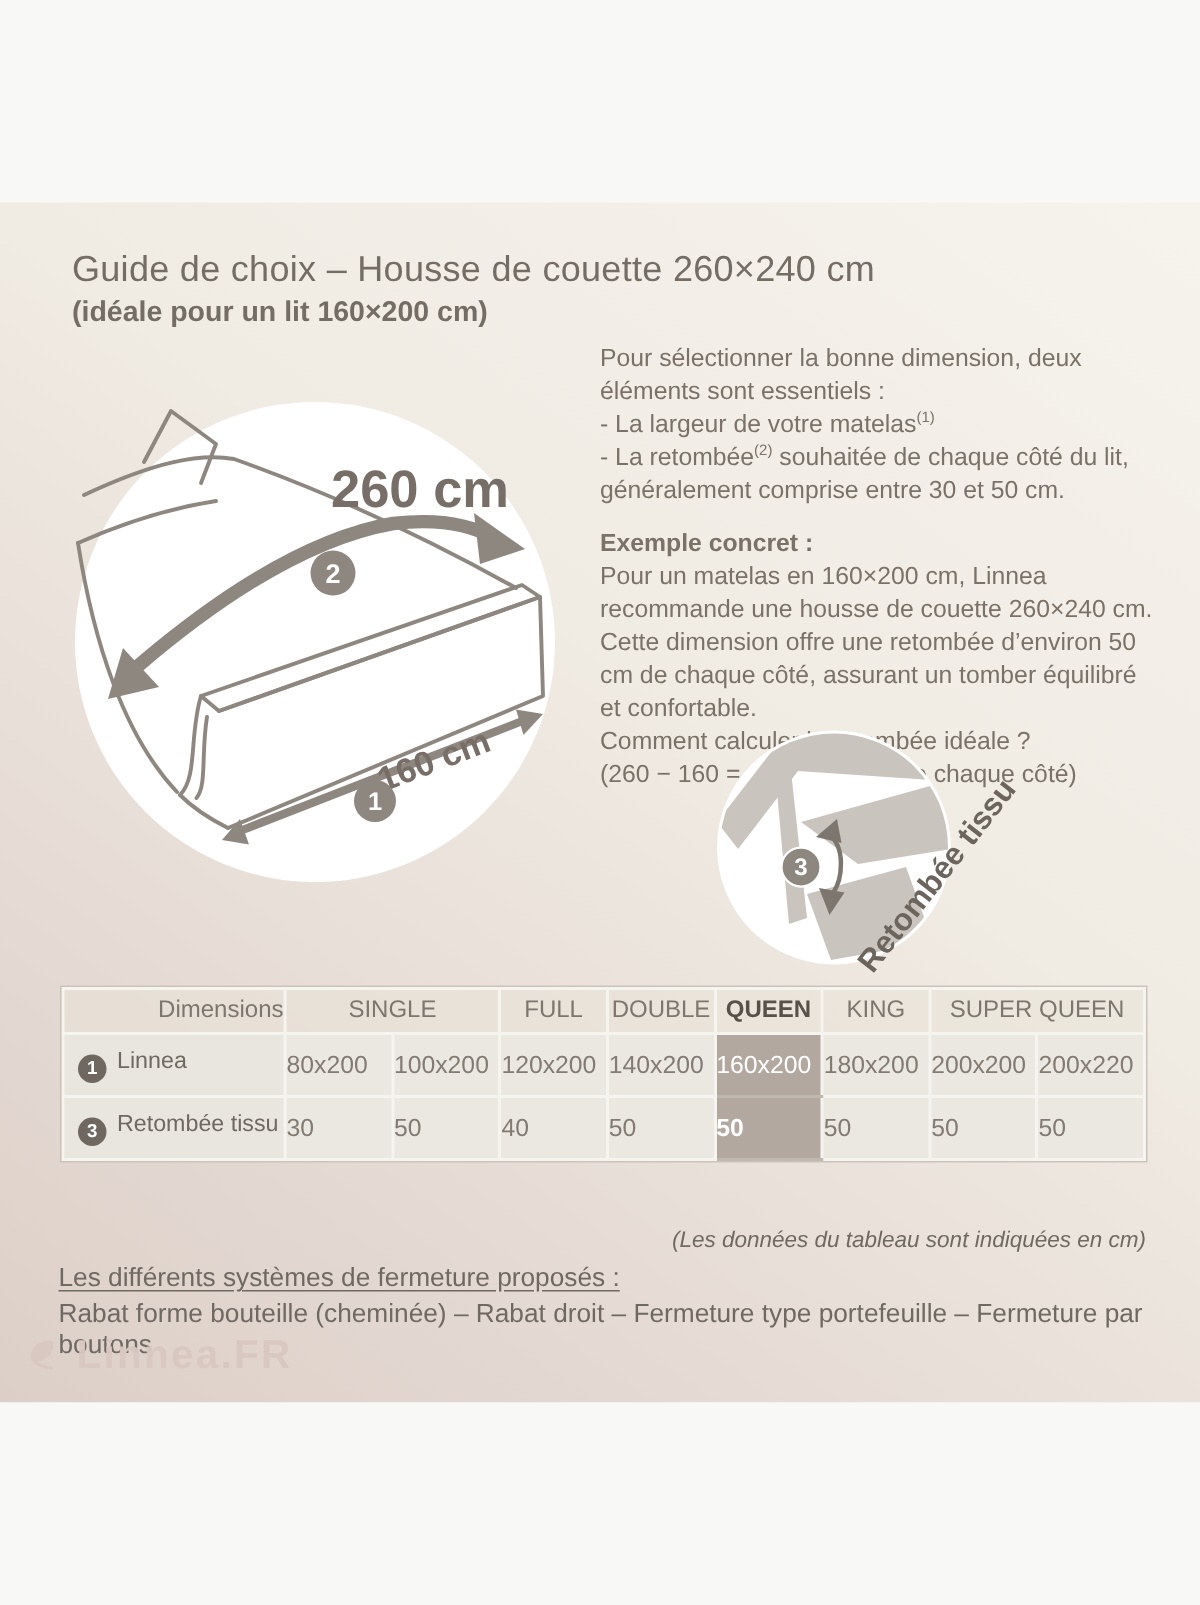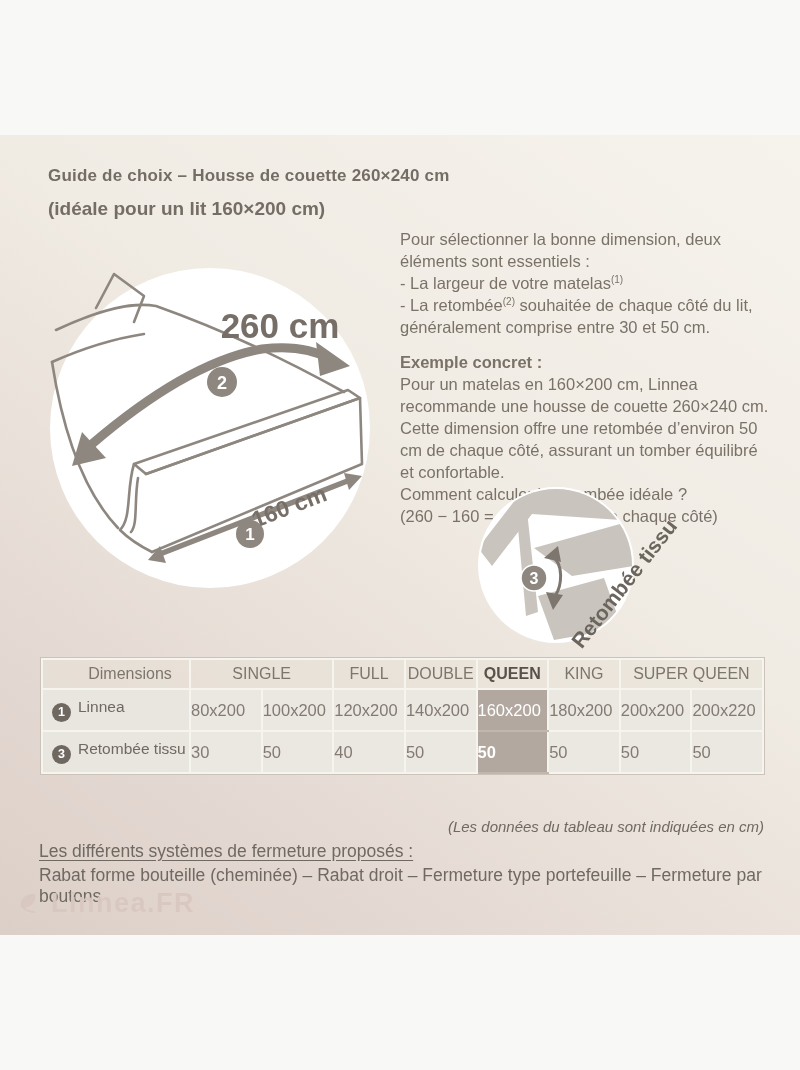--- a/index.html
+++ b/index.html
@@ -3,35 +3,35 @@
 <meta charset="utf-8">
 <style>
   html,body{margin:0;padding:0;background:#f8f8f7;}
   #stage{position:relative;width:800px;height:1070px;overflow:hidden;
          font-family:"Liberation Sans",sans-serif;background:#f8f8f7;}
   .band{position:absolute;left:0;width:800px;background:#f8f8f7;}
   .band.top{top:0;height:135px;}
   .band.bottom{top:935px;height:135px;}
   #content{position:absolute;left:0;top:135px;width:800px;height:800px;
            background:linear-gradient(215deg,#f6f3ed 0%,#f0ebe3 42%,#e6dcd5 72%,#dccfc8 100%);}
-  .title{position:absolute;left:48px;top:31px;font-size:17px;font-weight:bold;color:#746d65;letter-spacing:.2px;}
+  .title{position:absolute;left:48px;top:31px;font-size:24px;font-weight:normal;color:#746d65;letter-spacing:.2px;}
   .subtitle{position:absolute;left:48px;top:63px;font-size:19px;font-weight:bold;color:#746d65;}
   .textcol{position:absolute;left:400px;top:93px;width:376px;font-size:16.5px;line-height:22px;color:#7a7268;}
   .textcol p{margin:0;}
   .textcol .spacer{height:13px;}
   .bold{font-weight:bold;}
   sup{font-size:10px;vertical-align:super;line-height:0;}
   .main-diagram{position:absolute;left:48px;top:131px;width:324px;height:324px;}
   .small-diagram{position:absolute;left:468px;top:343px;width:230px;height:188px;}
   table.sizes{position:absolute;left:41px;top:523px;width:723px;border-collapse:collapse;table-layout:fixed;
               outline:1px solid #cbc3b9;}
   table.sizes th,table.sizes td{border:2px solid #f6f4ef;padding:0;}
   table.sizes thead th{height:28px;background:rgba(233,227,217,.55);font-size:16px;font-weight:normal;
               color:#7d766e;}
-  table.sizes thead th.first{text-align:center;padding-left:28px;}
+  table.sizes thead th.first{text-align:right;padding-left:28px;}
   table.sizes thead th.hl-head{font-weight:bold;color:#575149;}
   table.sizes td{height:40px;background:#ebe8e2;font-size:16.5px;color:#837b73;}
   table.sizes td.rowlabel{background:#e9e5df;text-align:left;padding-left:9px;font-size:15.5px;color:#6f6962;}
   table.sizes td.hl{background:#b2a8a0;color:#fff;border-top-color:#c0b7ae;border-bottom-color:#c0b7ae;}
   table.sizes tr.emph td.hl{font-weight:bold;}
   .tbadge{display:inline-block;width:19px;height:19px;margin-right:7px;border-radius:50%;background:#6e6861;
           color:#fff;font-size:12.5px;font-weight:bold;line-height:19px;text-align:center;vertical-align:-4px;}
   .note{position:absolute;left:41px;top:683px;width:723px;text-align:right;font-size:15px;font-style:italic;
         color:#6f6962;}
   .closures-heading{position:absolute;left:39px;top:706px;font-size:17.5px;color:#6f6962;

